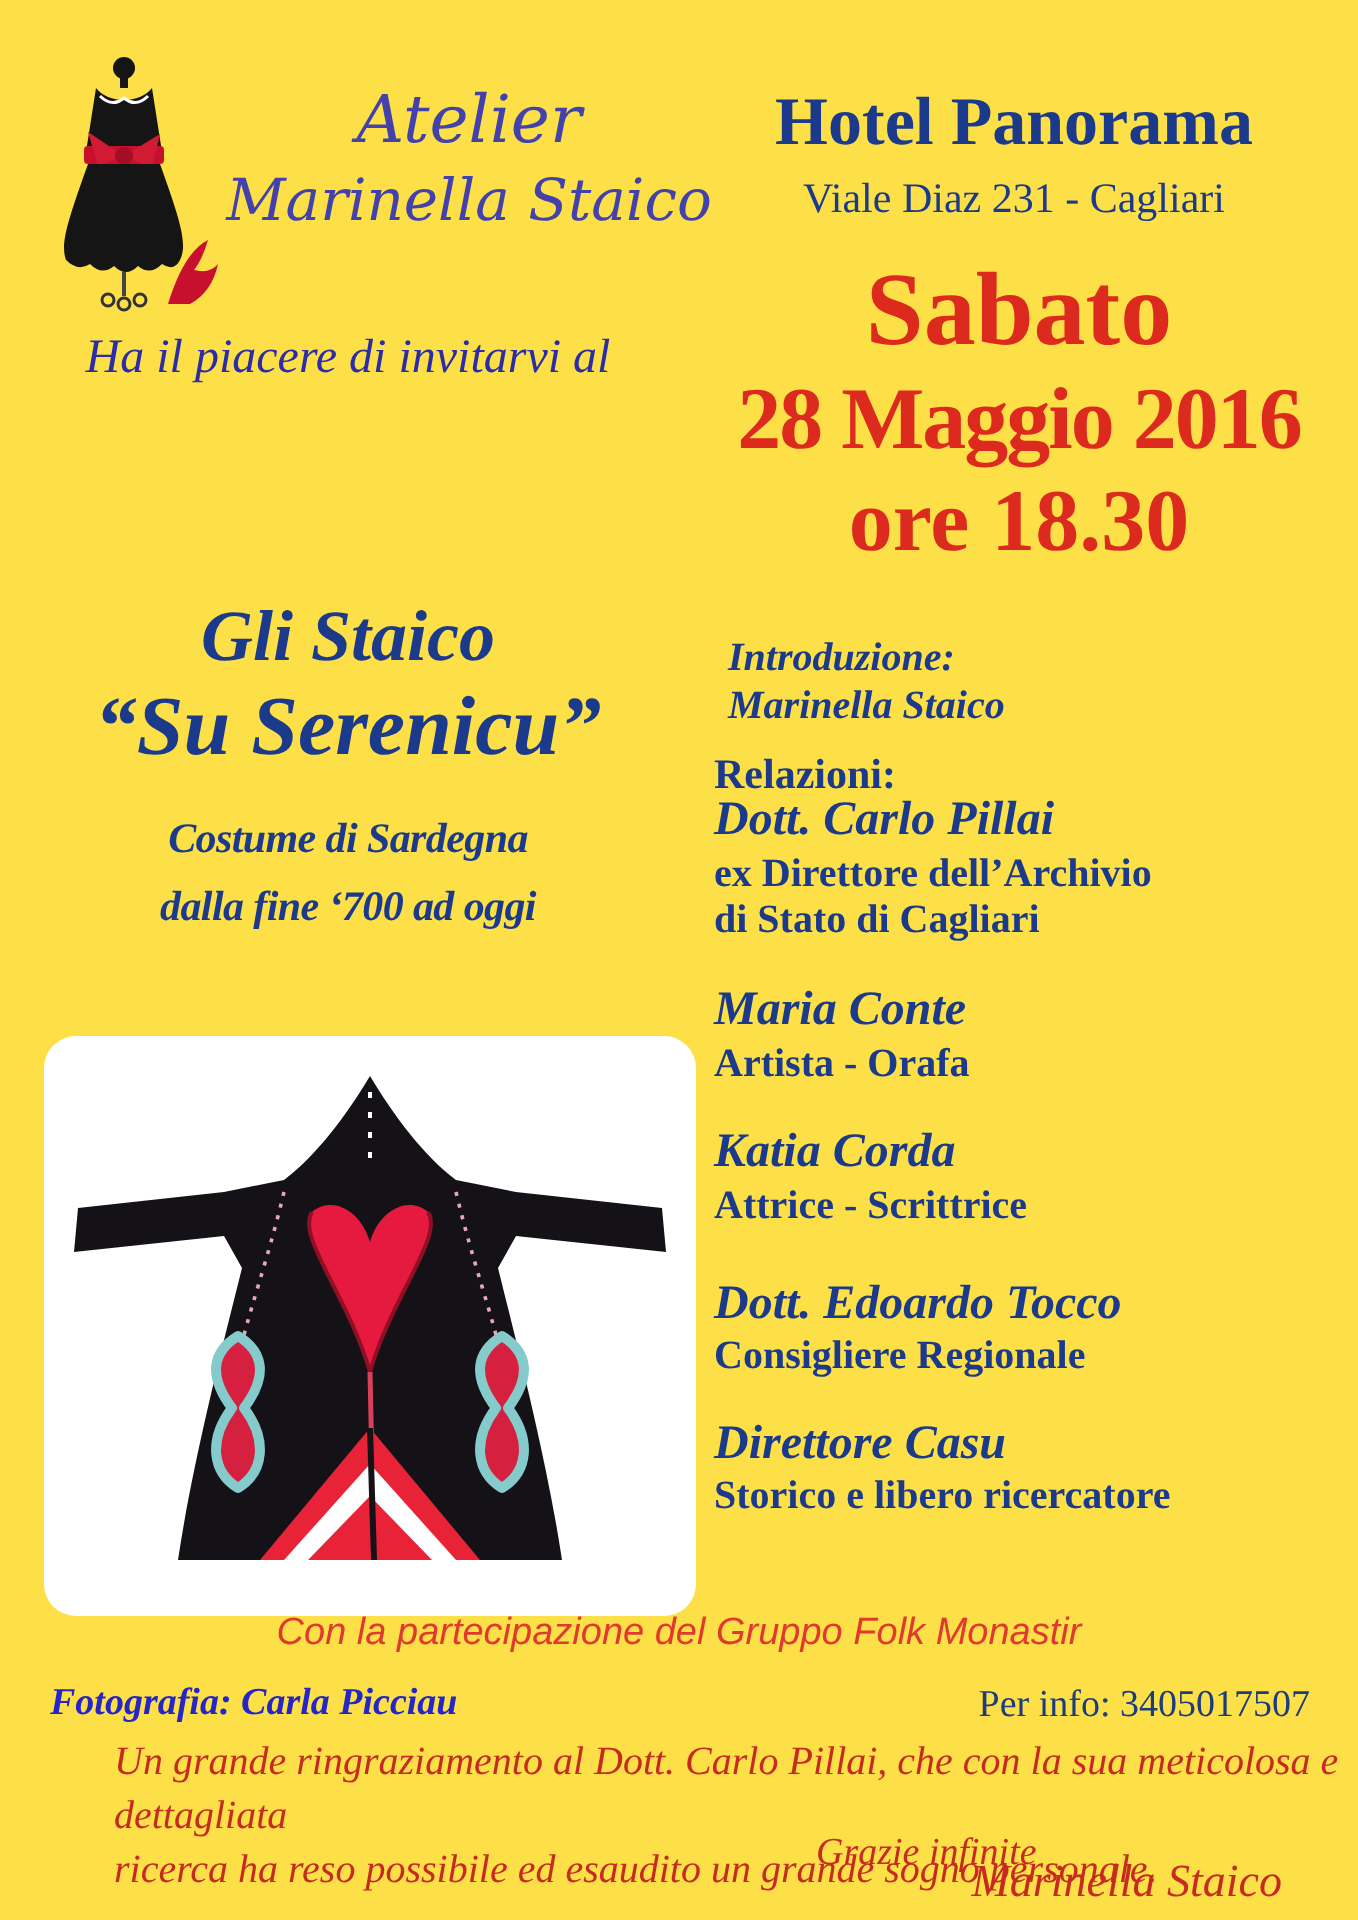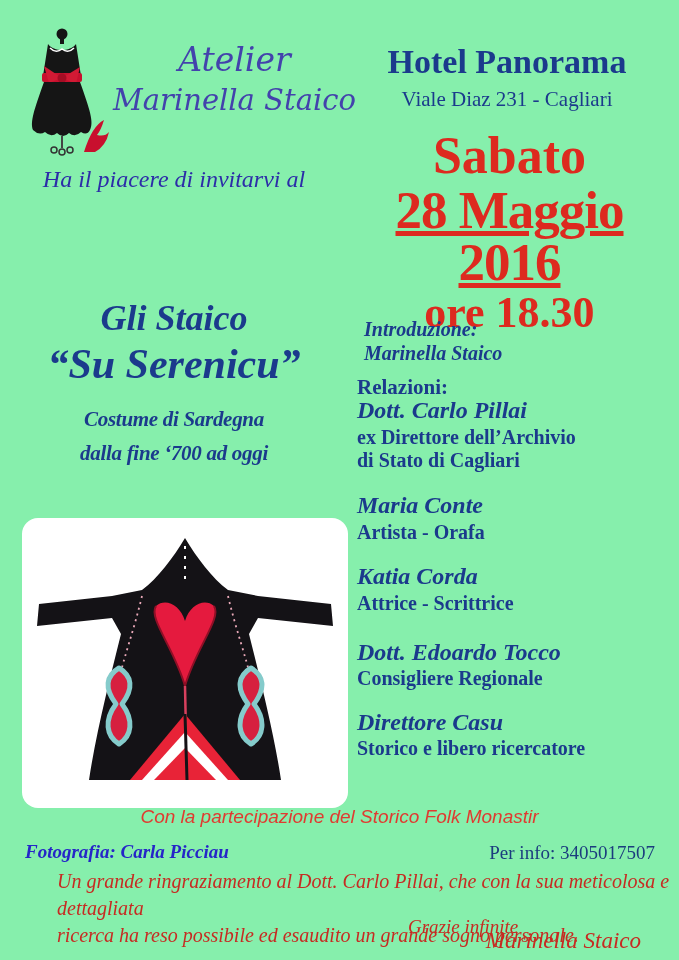--- a/index.html
+++ b/index.html
@@ -1,37 +1,37 @@
 <!DOCTYPE html>
 <html><head>
 <meta charset="utf-8">
 <style>
   html,body{margin:0;padding:0;background:#888;}
   .poster{
     position:relative;width:679px;height:960px;margin:0 auto;
-    background:#86efac;overflow:hidden;
+    background:#fde047;overflow:hidden;
     font-family:"Liberation Serif",serif;
   }
   .abs{position:absolute;}
   .center{text-align:center;}
   .navy{color:#1B3A8C;}
   .bi{font-weight:bold;font-style:italic;}
   .b{font-weight:bold;}
 
   .brand-block{left:112px;top:40px;width:245px;text-align:center;color:#4342AC;}
   .brand-line1{font-family:"DejaVu Serif",serif;font-style:italic;font-size:33px;line-height:40px;}
   .brand-line2{font-family:"DejaVu Serif",serif;font-style:italic;font-size:29px;line-height:40px;}
 
   .venue-block{left:342px;top:42px;width:330px;}
   .venue-name{font-size:34px;font-weight:bold;line-height:40px;}
   .venue-addr{font-size:21px;font-weight:normal;line-height:34px;}
 
   .datetime-block{left:340px;top:128px;width:339px;color:#DD2A1F;font-weight:bold;}
   .dt-day{font-size:52px;line-height:56px;}
-  .dt-date{font-size:53px;line-height:52px;letter-spacing:-1px;text-decoration:underline;}
+  .dt-date{font-size:44px;line-height:52px;letter-spacing:-1px;}
   .dt-time{font-size:44px;line-height:50px;}
 
   .invite{left:0;top:166px;width:348px;font-style:italic;font-size:24px;color:#2C2CA8;}
   .convegno{left:0;top:202px;width:348px;font-size:61px;font-weight:bold;color:#D6231C;letter-spacing:-1px;}
   .title1{left:0;top:297px;width:348px;font-size:36px;}
   .title2{left:0;top:340px;width:348px;font-size:42px;}
   .subtitle{left:0;top:402px;width:348px;font-size:21px;line-height:34px;letter-spacing:-0.3px;}
 
   .prog{left:357px;color:#1B3A8C;white-space:nowrap;}
   .prog-label-i{font-size:20px;}
@@ -143,21 +143,21 @@
       <path d="M229 150 C242 158 244 170 232 186 C244 202 242 218 229 226
                C216 218 214 202 226 186 C214 170 216 158 229 150 Z" fill="#D6203F" stroke="#85CBCB" stroke-width="5" stroke-linejoin="round"></path>
 
       <polygon points="163,196 218,262 108,262" fill="#E82337"></polygon>
       <polygon points="163,214 206,262 120,262" fill="#FFFFFF"></polygon>
       <polygon points="163,230 194,262 132,262" fill="#E82337"></polygon>
       <path d="M163 196 L165 262" stroke="#141216" stroke-width="3"></path>
     </svg>
   </div>
 
-  <div class="abs participation center">Con la partecipazione del Storico Folk Monastir</div>
+  <div class="abs participation center">Con la partecipazione del Gruppo Folk Monastir</div>
   <div class="abs credit bi">Fotografia: Carla Picciau</div>
   <div class="abs info">Per info: 3405017507</div>
   <div class="abs thanks">
     <div>Un grande ringraziamento al Dott. Carlo Pillai, che con la sua meticolosa e dettagliata</div>
     <div>ricerca ha reso possibile ed esaudito un grande sogno personale.</div>
   </div>
   <div class="abs grazie">Grazie infinite</div>
   <div class="abs signature">Marinella Staico</div>
 
 </div>

